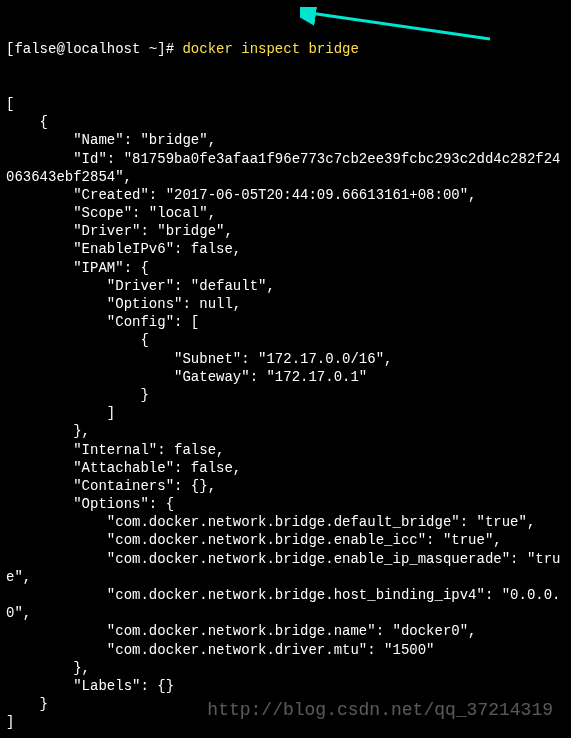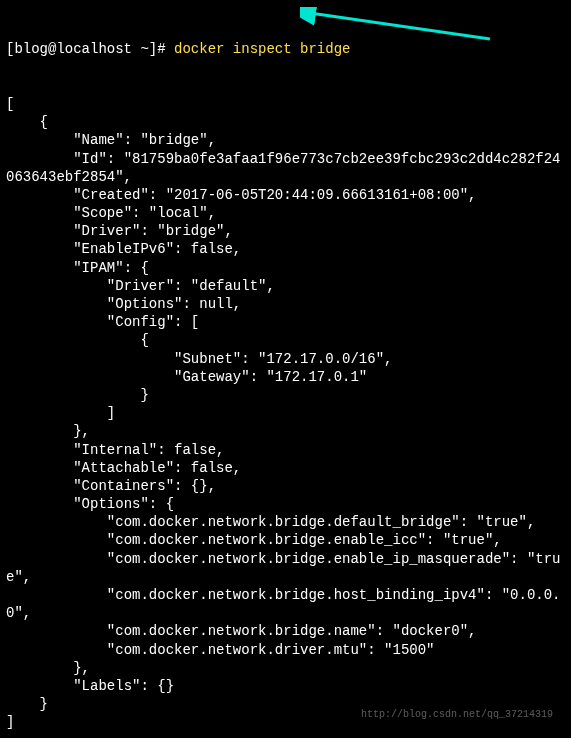--- a/index.html
+++ b/index.html
@@ -34,34 +34,34 @@
     }
     .output {
       color: #fff;
     }
     .watermark {
       position: absolute;
       bottom: 18px;
       right: 18px;
       color: rgba(255,255,255,0.35);
       font-family: 'Courier New', monospace;
-      font-size: 10px;
+      font-size: 18px;
     }
     .arrow {
       position: absolute;
       top: 7px;
       left: 300px;
       pointer-events: none;
     }
   </style>
 </head>
 <body>
 
 <div class="terminal">
-  <div class="prompt-line"><span class="prompt-user">[blog@localhost ~]# </span><span class="command">docker inspect bridge</span></div>
+  <div class="prompt-line"><span class="prompt-user">[false@localhost ~]# </span><span class="command">docker inspect bridge</span></div>
   <div class="output" id="output-container"><div>[</div><div>    {</div><div>        "Name": "bridge",</div><div>        "Id": "81759ba0fe3afaa1f96e773c7cb2ee39fcbc293c2dd4c282f24063643ebf2854",</div><div>        "Created": "2017-06-05T20:44:09.66613161+08:00",</div><div>        "Scope": "local",</div><div>        "Driver": "bridge",</div><div>        "EnableIPv6": false,</div><div>        "IPAM": {</div><div>            "Driver": "default",</div><div>            "Options": null,</div><div>            "Config": [</div><div>                {</div><div>                    "Subnet": "172.17.0.0/16",</div><div>                    "Gateway": "172.17.0.1"</div><div>                }</div><div>            ]</div><div>        },</div><div>        "Internal": false,</div><div>        "Attachable": false,</div><div>        "Containers": {},</div><div>        "Options": {</div><div>            "com.docker.network.bridge.default_bridge": "true",</div><div>            "com.docker.network.bridge.enable_icc": "true",</div><div>            "com.docker.network.bridge.enable_ip_masquerade": "true",</div><div>            "com.docker.network.bridge.host_binding_ipv4": "0.0.0.0",</div><div>            "com.docker.network.bridge.name": "docker0",</div><div>            "com.docker.network.driver.mtu": "1500"</div><div>        },</div><div>        "Labels": {}</div><div>    }</div><div>]</div></div>
   
 </div>
 
 <svg class="arrow" width="200" height="40">
   <defs>
     <marker id="arrowhead" markerWidth="10" markerHeight="8" refX="2" refY="4" orient="auto">
       <polygon points="0 0, 10 4, 0 8" fill="#00e5d0"></polygon>
     </marker>
   </defs>

